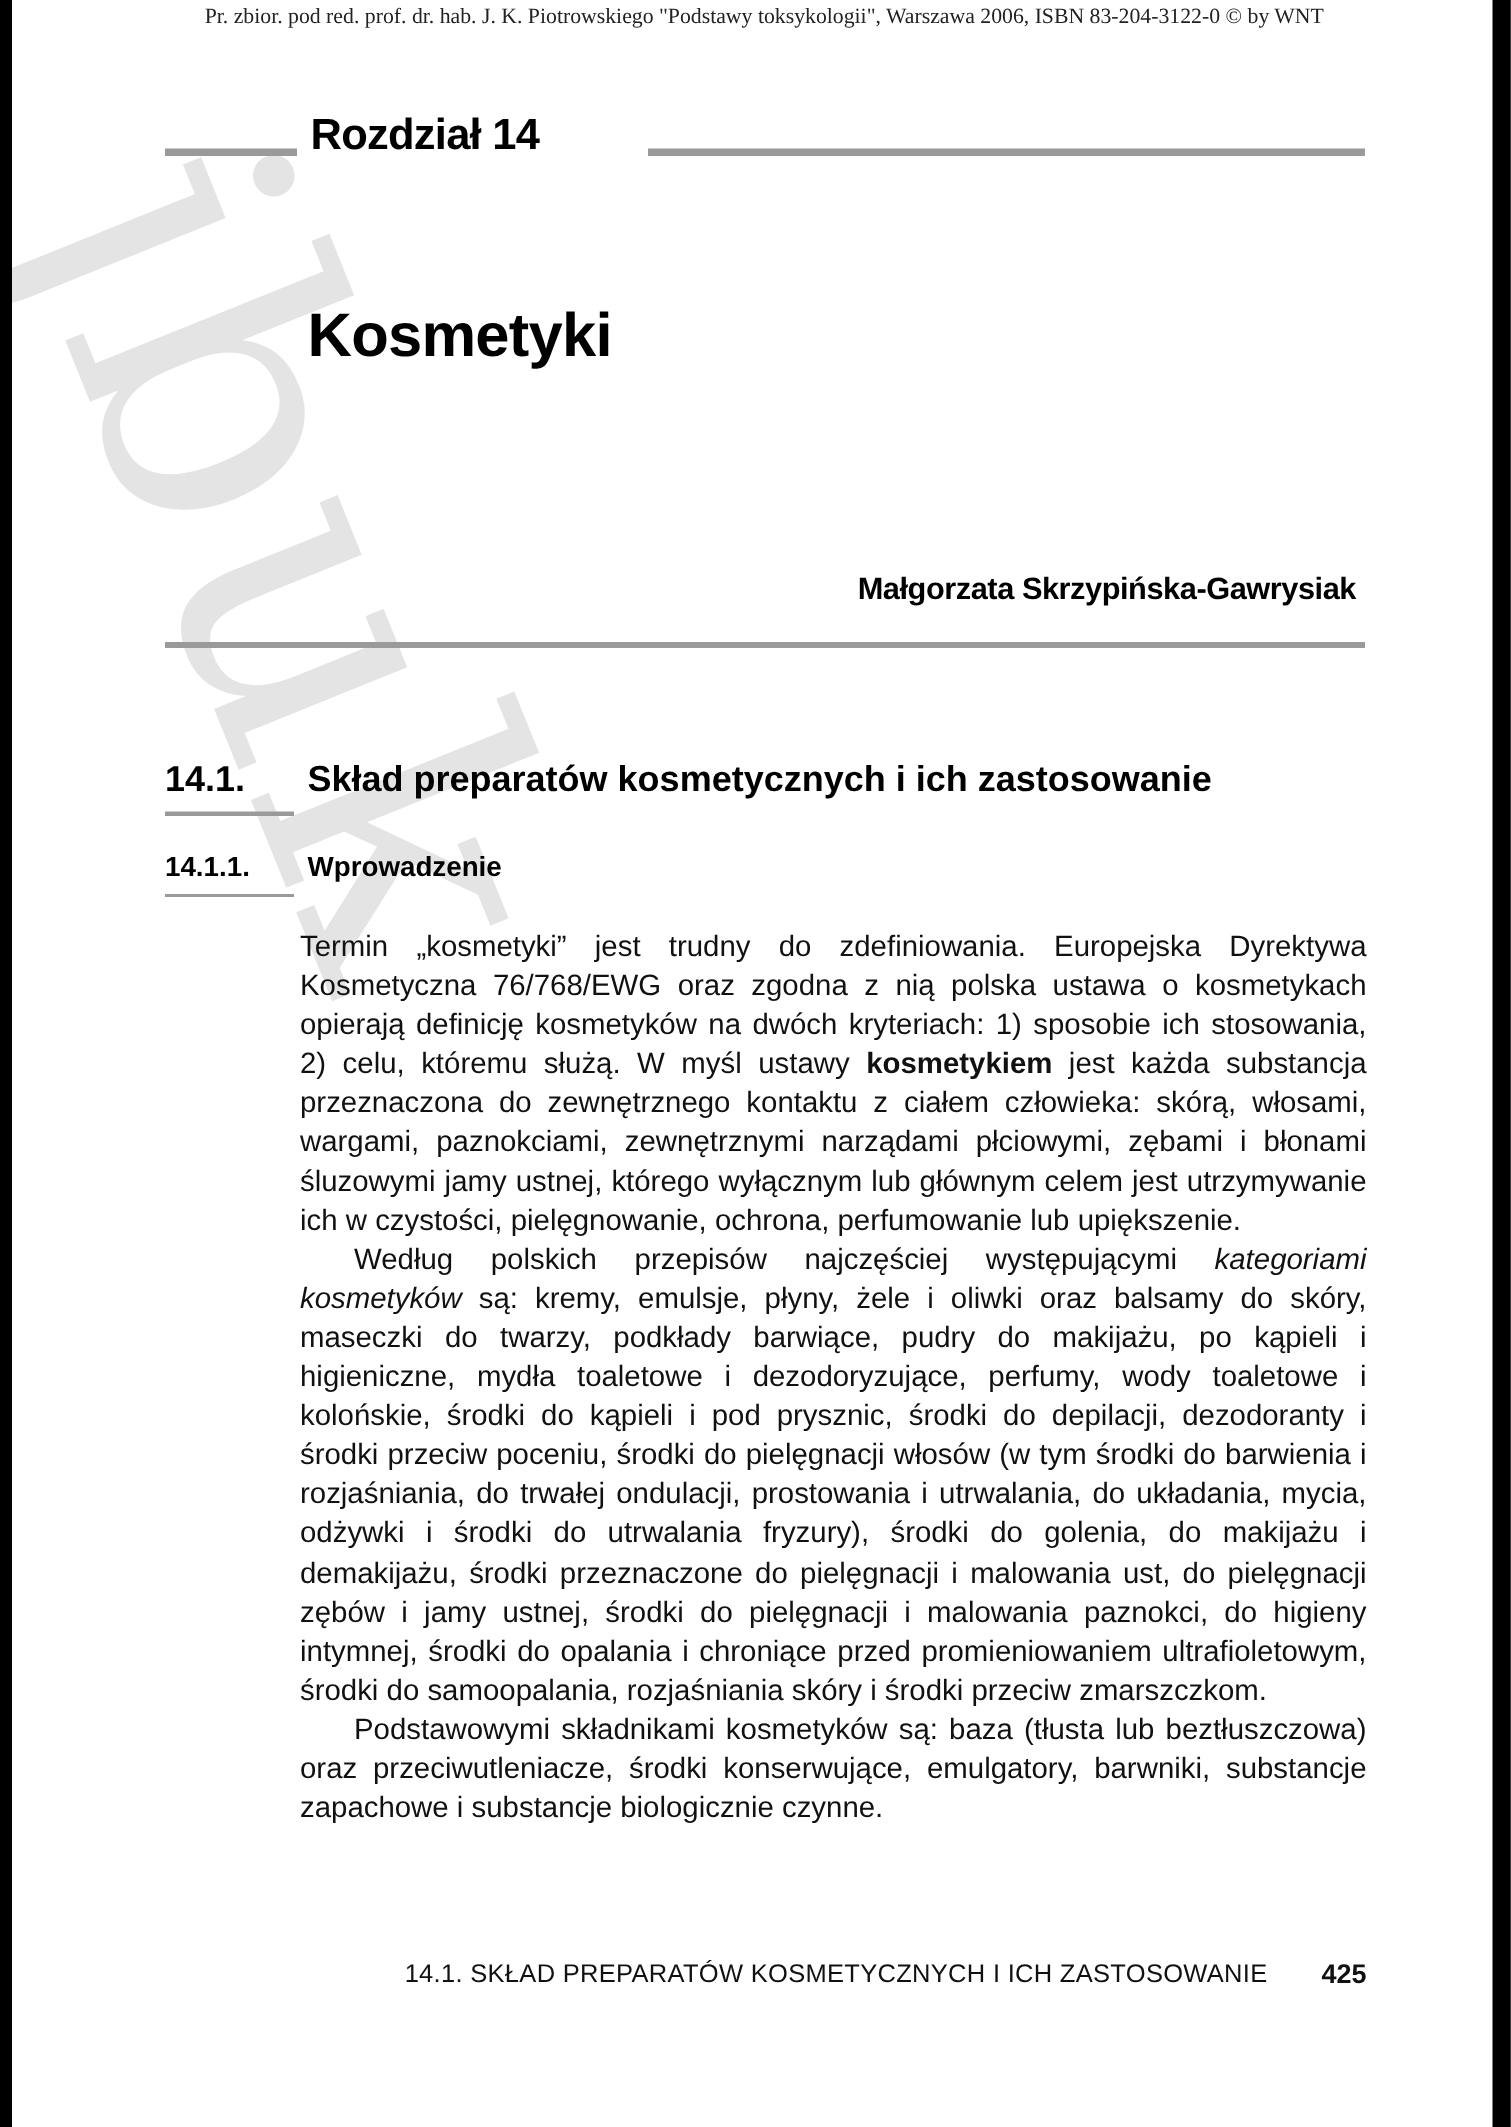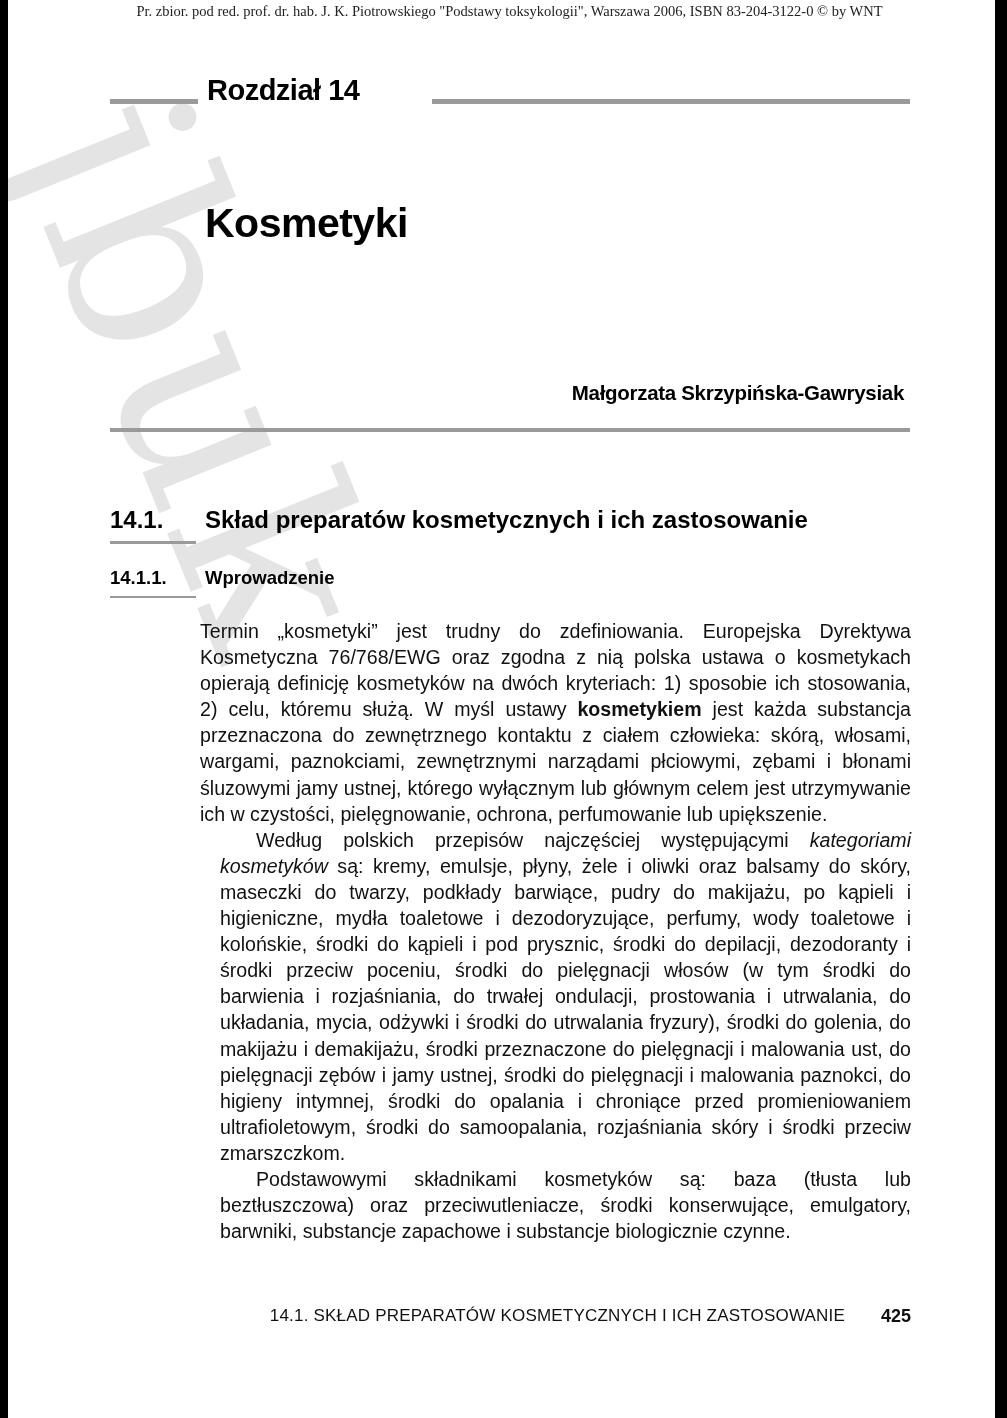--- a/index.html
+++ b/index.html
@@ -40,21 +40,21 @@
   .heading .txt { position: absolute; left: 95px; top: 0; white-space: nowrap; }
   .h2 { top: 506px; font-size: 24px; }
   .h3 { top: 567px; font-size: 18.5px; }
   .h3 .num { border-bottom: 2px solid #9a9a9a; }
   .body-text {
     position: absolute; left: 192px; top: 618px; width: 711px;
     font-family: Liberation Sans, sans-serif; font-size: 19.6px; line-height: 26.1px; color: #111;
     text-align: justify;
   }
   .body-text p { text-indent: 0; }
-  .body-text p + p { text-indent: 36px; margin-left: 20px; }
+  .body-text p + p { text-indent: 36px; }
   .footer {
     position: absolute; left: 192px; top: 1306px; width: 711px; height: 24px;
     font-family: "Liberation Sans", sans-serif; font-size: 17px; color: #111;
   }
   .footer .running { position: absolute; right: 66px; top: 0; letter-spacing: 0.2px; margin-left: 11px; }
   .footer .page-num { position: absolute; right: 0; top: 0; font-weight: bold; font-size: 18px; }
 </style>
 </head>
 <body>
 

